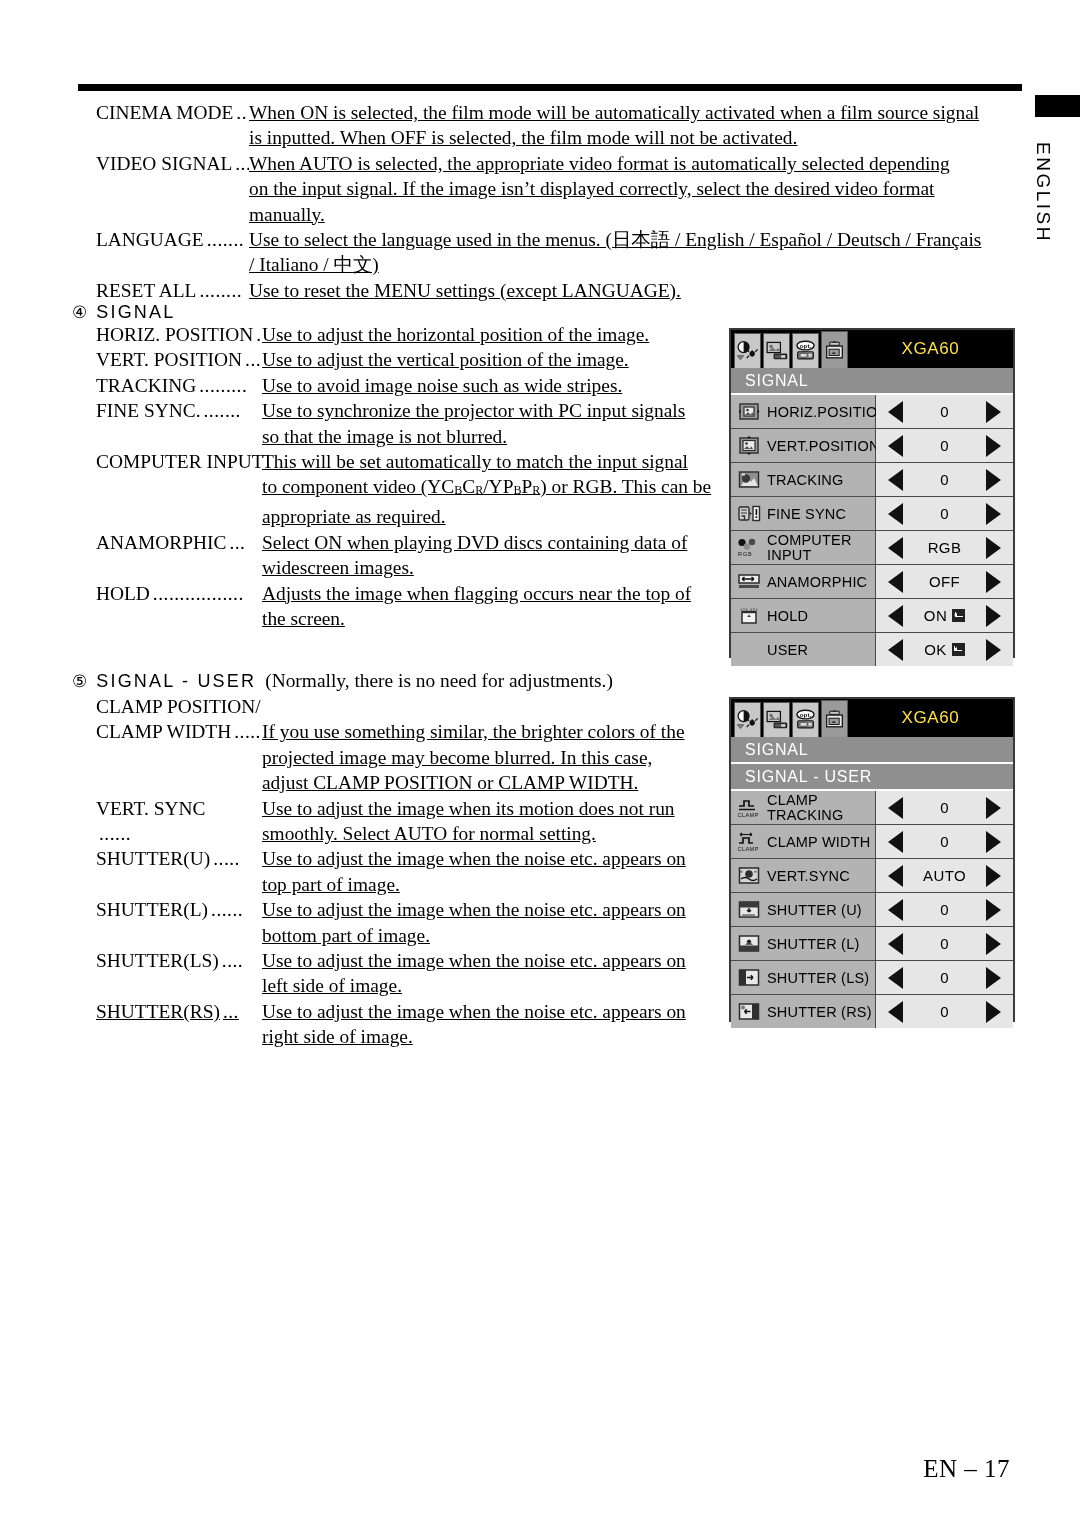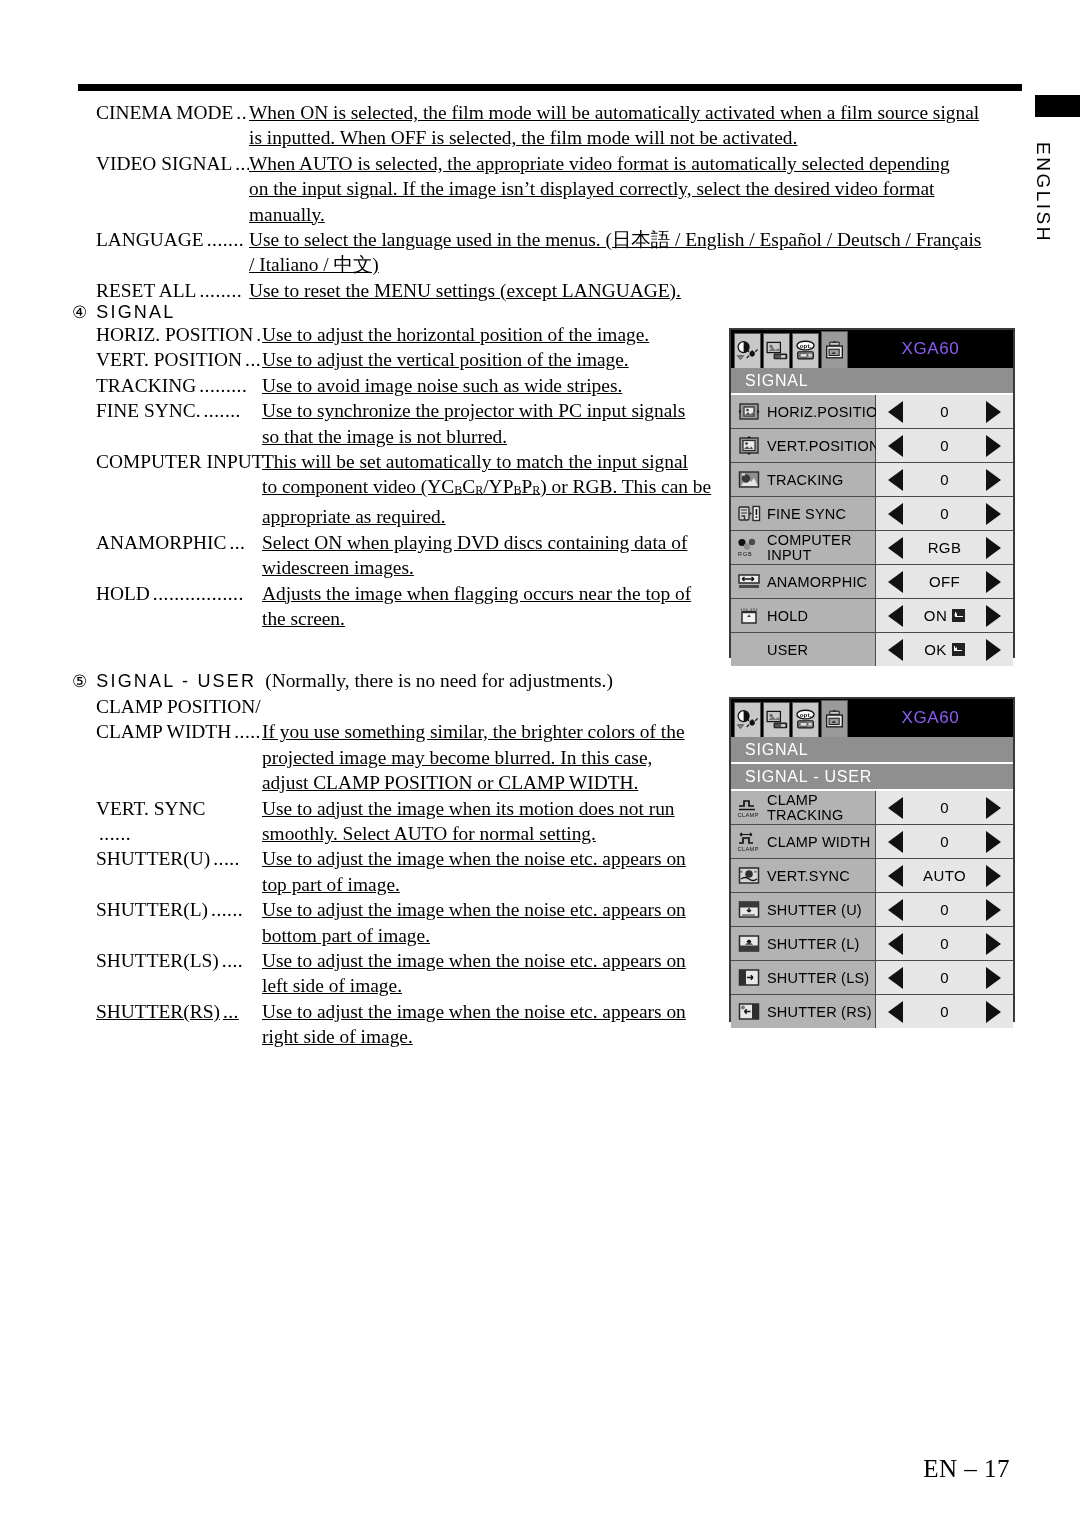--- a/index.html
+++ b/index.html
@@ -73,21 +73,21 @@
     padding:0;
   }
   .tabs{display:flex;align-items:flex-end;height:38px;padding-left:3px;gap:2px;}
   .tab{
     width:27px;height:35px;background:#c8c8c8;border:1px solid #555;
     border-bottom:none;box-sizing:border-box;
     display:flex;align-items:center;justify-content:center;margin-top:2px;
   }
   .tab.sel{background:#9a9a9a;height:37px;margin-top:0;}
   .osd-sig{
-    flex:1 1 auto;background:#000;color:#8b5cf6;
+    flex:1 1 auto;background:#000;color:#fde047;
     display:flex;align-items:center;justify-content:center;
     font-size:17px;letter-spacing:.6px;
   }
   .osd-title{
     height:25px;background:#8f8f8f;color:#fff;
     display:flex;align-items:center;padding-left:14px;
     font-size:16px;letter-spacing:.8px;
     border-bottom:2px solid #fff;
   }
   .osd-title.second{border-bottom:2px solid #fff;}

